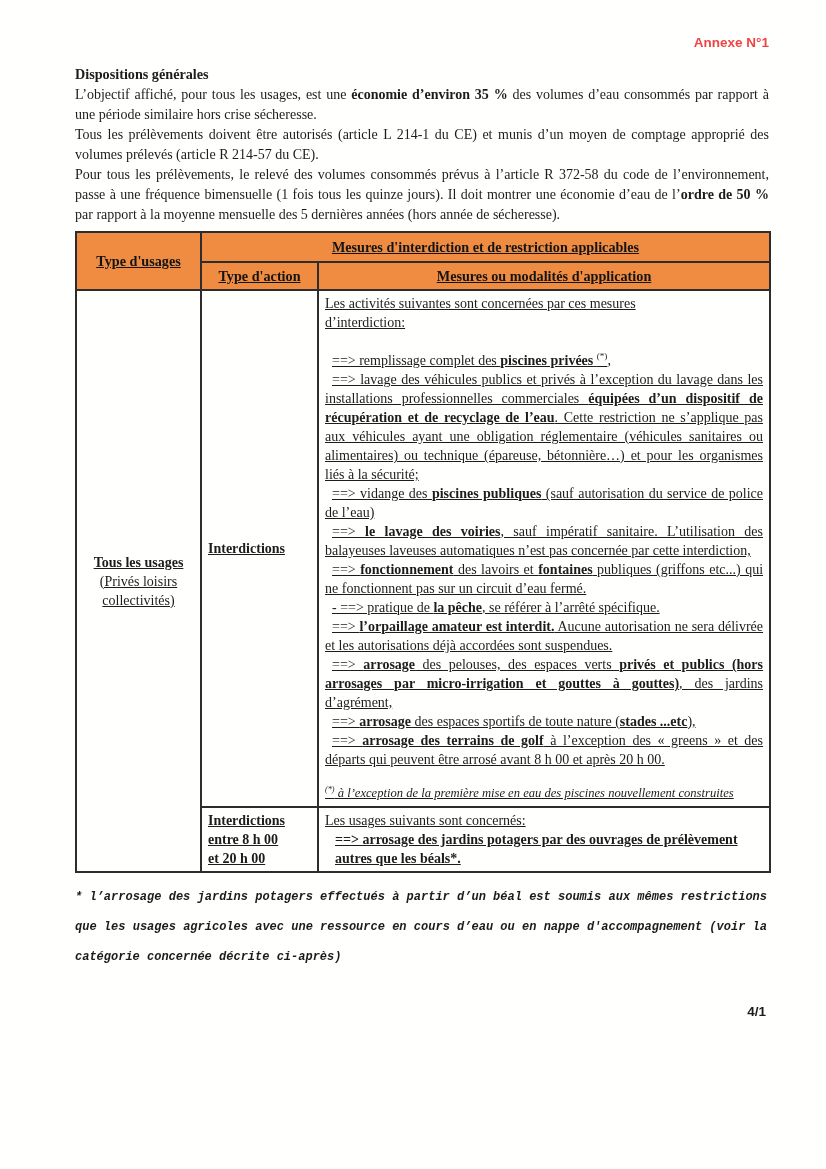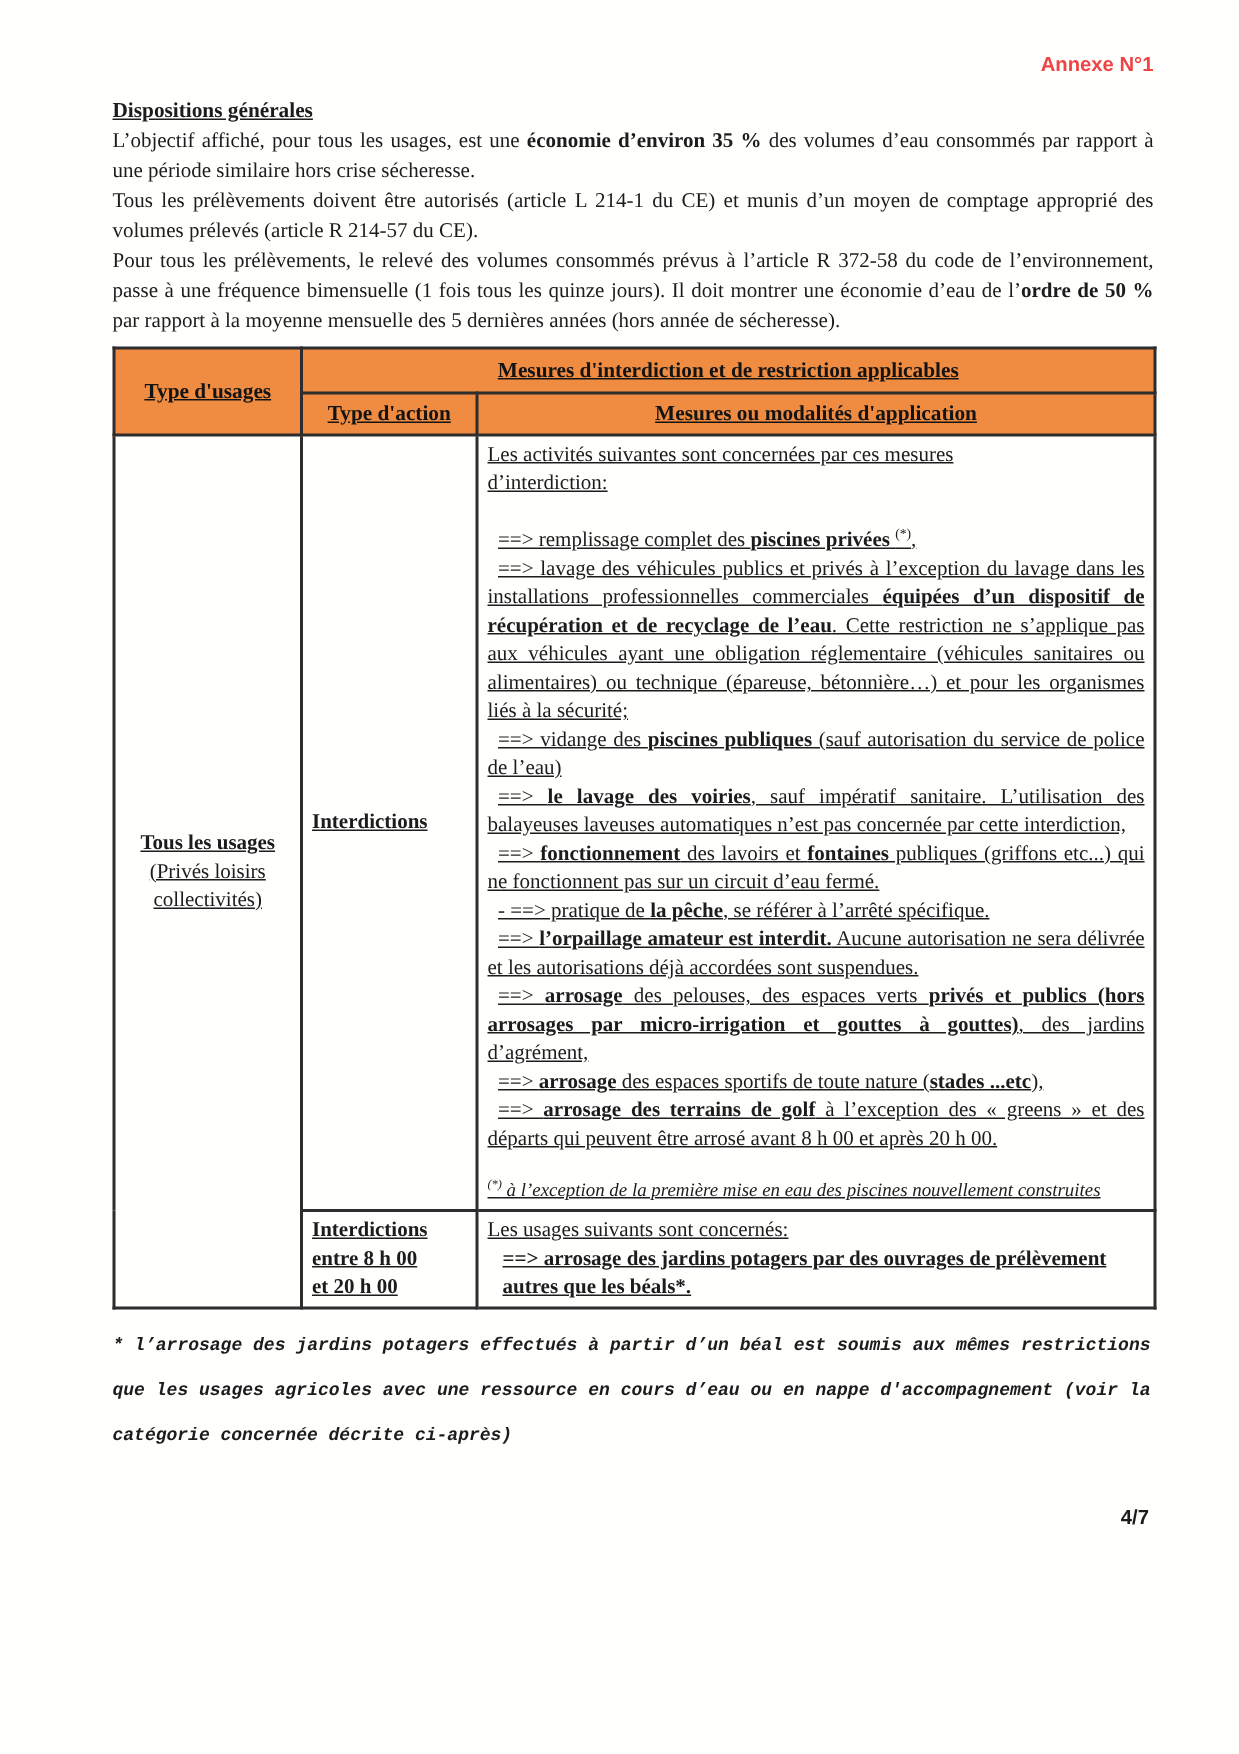--- a/index.html
+++ b/index.html
@@ -14,21 +14,21 @@
     font-weight:bold; font-size:13.5px; line-height:16px; color:#ef4444;
   }
   .title-box {
     margin-top:37px; background:var(--orange);
     border:2px solid #3b3b3b; box-sizing:border-box;
     height:62px; text-align:center; padding-top:5px;
   }
   .title-line { font-weight:bold; font-size:15px; line-height:26px; color:#141414; }
   .general { margin-top:13px; }
   .section-heading {
-    font-weight:bold; text-decoration:underline; font-size:14.2px; line-height:21px;
+    font-weight:bold; font-size:14.2px; line-height:21px;
   }
   .gp { margin:0; text-align:justify; font-size:14px; line-height:20px; }
   .main-table {
     margin-top:6px; width:694px; border-collapse:collapse; table-layout:fixed;
   }
   .main-table th, .main-table td {
     border:2px solid var(--line); box-sizing:border-box; padding:3px 6px;text-decoration:underline;
   }
   .main-table th {
     background:var(--orange); font-weight:bold; font-size:14.2px; color:#141414;
@@ -122,15 +122,15 @@
           <div>
               <p class="arrow-item bold-item"><span class="b">==&gt; arrosage des jardins potagers par des ouvrages de prélèvement autres que les béals*.</span></p>
             </div>
         </td>
       </tr>
     </tbody>
   </table>
 
   <div class="page-footnote"><span class="b i">* l’arrosage des jardins potagers effectués à partir d’un béal est soumis aux mêmes restrictions que les usages agricoles avec une ressource en cours d’eau ou en nappe d'accompagnement (voir la catégorie concernée décrite ci-après)</span></div>
 
-  <div class="page-number">4/7</div>
+  <div class="page-number">4/1</div>
 
 </div>
 
 </body></html>

